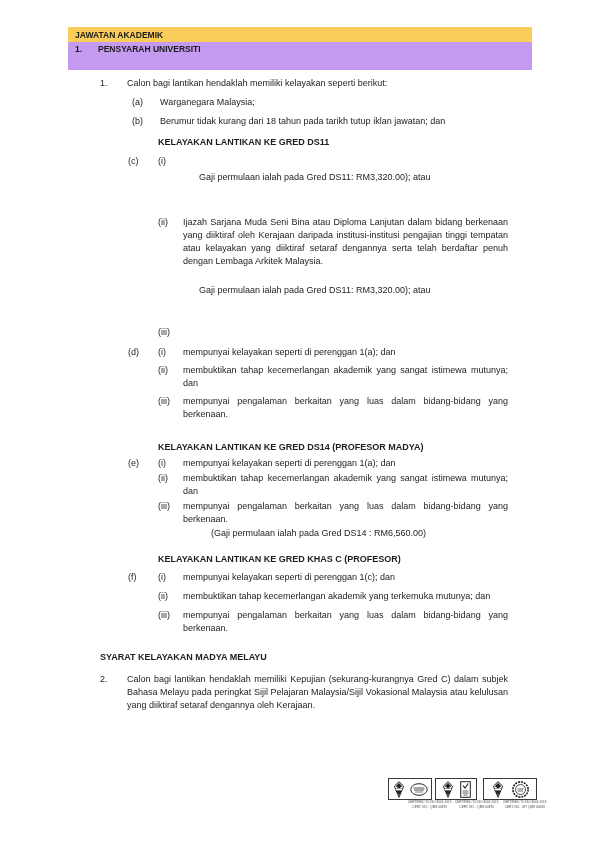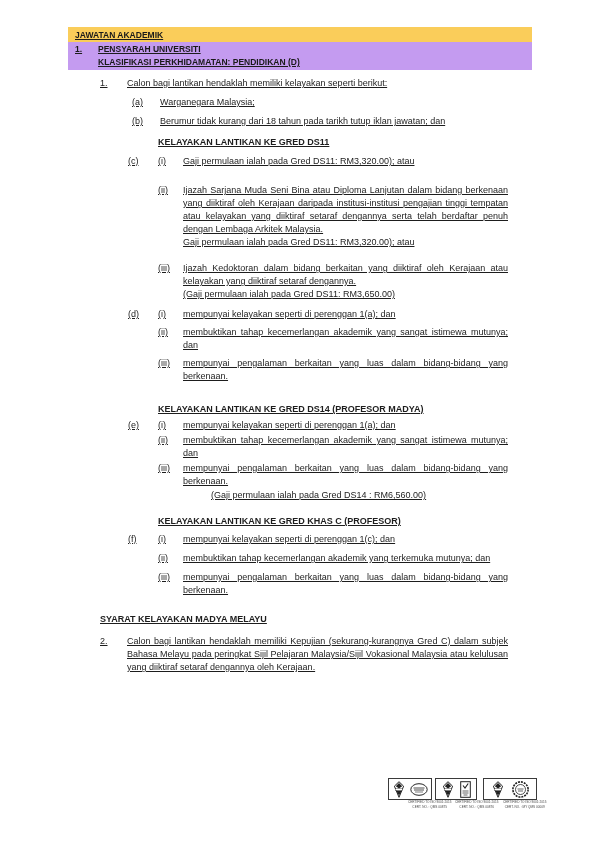--- a/index.html
+++ b/index.html
@@ -1,19 +1,19 @@
 <!DOCTYPE html>
 <html><head>
 <meta charset="utf-8">
 <style>
   html,body { margin:0; padding:0; background:#ffffff; }
   .page {
     position:relative; width:600px; height:823px; background:#ffffff;
     font-family:"Liberation Sans","DejaVu Sans",sans-serif;
-    font-size:9px; line-height:13px; color:#1d1d1d; overflow:hidden;text-decoration:underline;
+    font-size:9px; line-height:13px; color:#1d1d1d; overflow:hidden;
   }
   
   .bar-yellow {
     margin-left:68px; width:464px; height:15px; box-sizing:border-box;
     padding:2px 0 0 7px; font-weight:bold; font-size:8.5px; line-height:12px;
     margin-top:27px; color:#1a1a1a;
   }
   .bar-purple {
     margin-left:68px; width:464px; height:28px; box-sizing:border-box;
     padding-top:1px; font-weight:bold; font-size:8.5px; color:#1a1a1a;
@@ -26,21 +26,21 @@
   .n1 { width:27px; flex:none; }
   .t  { flex:1; min-width:0; }
   .lvl2 { margin-left:32px; }
   .n2 { width:28px; flex:none; }
   .sub-head { font-weight:bold; margin:0 0 0 58px; }
   .top-head { font-weight:bold; margin:0; }
   .c-label { width:30px; flex:none; margin-left:28px; }
   .r-label { width:25px; flex:none; }
   .just { text-align:justify; }
   p { margin:0; }
-  .salary-inline { margin:0; }
+  .salary-inline { margin:16px; }
   .salary-line { margin-left:111px; }
   
   .mt1{margin-top:1px}.mt2{margin-top:2px}.mt3{margin-top:3px}.mt5{margin-top:5px}
   .mt6{margin-top:6px}.mt7{margin-top:7px}.mt8{margin-top:8px}.mt9{margin-top:9px}
   .mt13{margin-top:13px}.mt16{margin-top:16px}.mt18{margin-top:18px}.mt20{margin-top:20px}
   
   .cert { position:absolute; top:778px; }
   .cert-box {
     height:22px; border:1px solid #3a3a3a; background:#fff; box-sizing:border-box;
     display:flex; align-items:center; justify-content:space-evenly;
@@ -58,24 +58,20 @@
 <div class="page">
 
   <div class="bar-yellow" style="background:#FACD5A;">
     <span>JAWATAN AKADEMIK</span>
   </div>
   <div class="bar-purple" style="background:#C49BF0;">
     <div class="p-row">
       <span class="p-num">1.</span>
       <span>PENSYARAH UNIVERSITI</span>
     </div>
-    <div class="p-row">
-      <span class="p-num"></span>
-      <span>KLASIFIKASI PERKHIDAMATAN: PENDIDIKAN (D)</span>
-    </div>
   </div>
 
   <div class="content">
 
     <div class="row mt7">
       <span class="n1">1.</span>
       <div class="t">Calon bagi lantikan hendaklah memiliki kelayakan seperti berikut:</div>
     </div>
     <div class="row lvl2 mt6">
       <span class="n2">(a)</span>
@@ -98,24 +94,20 @@
       <span class="c-label"></span>
       <span class="r-label">(ii)</span>
       <div class="t">
         <p class="just">Ijazah Sarjana Muda Seni Bina atau Diploma Lanjutan dalam bidang berkenaan yang diiktiraf oleh Kerajaan daripada institusi-institusi pengajian tinggi tempatan atau kelayakan yang diiktiraf setaraf dengannya serta telah berdaftar penuh dengan Lembaga Arkitek Malaysia.</p>
         <p class="salary-inline">Gaji permulaan ialah pada Gred DS11: RM3,320.00); atau</p>
       </div>
     </div>
     <div class="row mt13">
       <span class="c-label"></span>
       <span class="r-label">(iii)</span>
-      <div class="t">
-        <p class="just">Ijazah Kedoktoran dalam bidang berkaitan yang diiktiraf oleh Kerajaan atau kelayakan yang diiktiraf setaraf dengannya.</p>
-        <p class="salary-inline">(Gaji permulaan ialah pada Gred DS11: RM3,650.00)</p>
-      </div>
     </div>
 
     <div class="row mt7">
       <span class="c-label">(d)</span>
       <span class="r-label">(i)</span>
       <div class="t">
           <p>mempunyai kelayakan seperti di perenggan 1(a); dan</p>
         </div>
     </div>
     <div class="row mt5">

